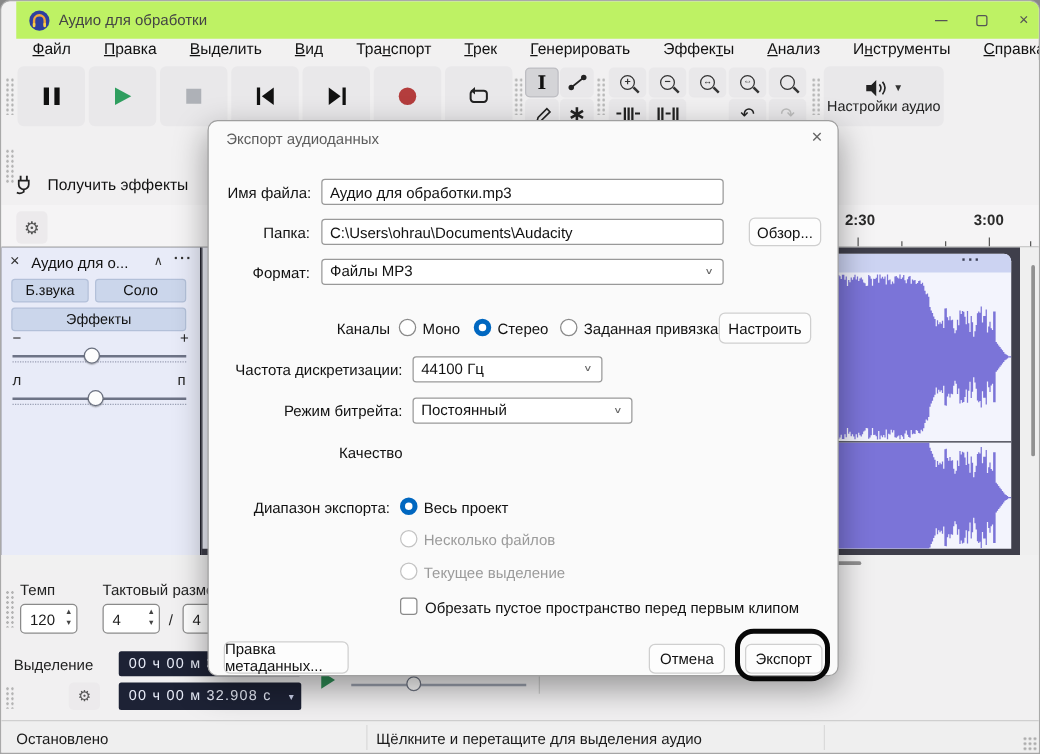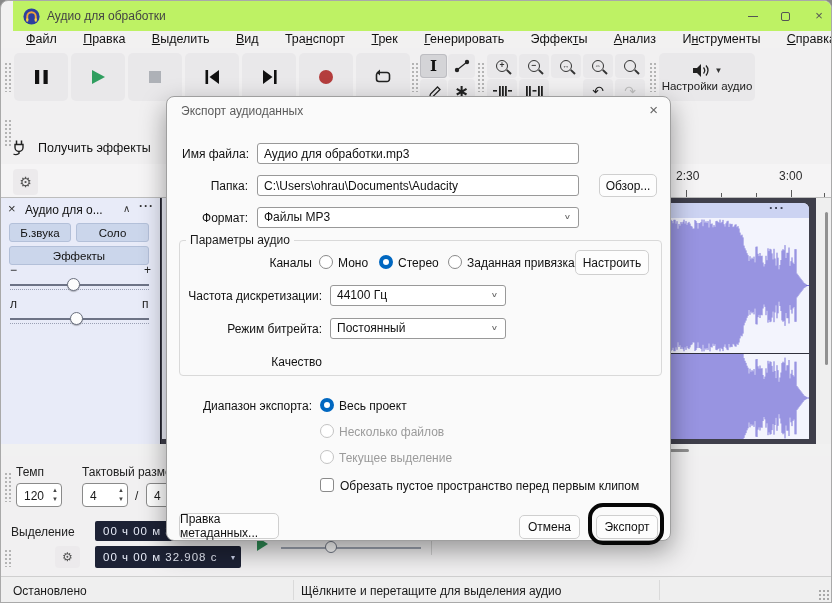--- a/index.html
+++ b/index.html
@@ -33,21 +33,21 @@
   .serifI { font-family:"DejaVu Serif", serif; font-size:15px; font-weight:bold; color:#111; }
   .mag { position:relative; width:12px; height:12px; border:1.6px solid #333; border-radius:50%; }
   .mag::after { content:""; position:absolute; width:6px; height:1.7px; background:#333; right:-5px; bottom:-2px; transform:rotate(45deg); }
   .mag .in { position:absolute; left:0; top:-1px; width:100%; height:100%; display:flex; align-items:center; justify-content:center; font-size:8.5px; font-weight:bold; color:#333; }
   .gray { color:#bdbdbd !important; }
   
   .dockitem { position:absolute; left:10px; width:152px; height:27px; display:flex; align-items:center; gap:10px; font-size:12.5px; color:#111; }
   
   .gearbtn { background:#eceaec; border-radius:4px; display:flex; align-items:center; justify-content:center; color:#555; }
   
-  .rlabel { position:absolute; top:5px; font-size:12px; font-weight:normal; color:#2b2b2b; }
+  .rlabel { position:absolute; top:5px; font-size:12px; font-weight:bold; color:#2b2b2b; }
   .tick { position:absolute; bottom:0; width:1px; background:#5a5a5a; }
   
   #canvas { position:absolute; left:0; top:197px; width:815px; height:246px; background:#3f3f4b; }
   #vlane { position:absolute; left:815px; top:197px; width:17px; height:246px; background:#efefef; }
   #vthumb { position:absolute; left:9px; top:14px; width:3px; height:153px; background:#919191; border-radius:2px; }
   #trackpanel { position:absolute; left:0; top:0; width:160px; height:246px; background:#e8ebf8; border-right:1px solid #23232e; }
   #vruler { position:absolute; left:161px; top:0; width:8px; height:241px; background:#eef0fa; }
   .tpbtn { position:absolute; height:19px; background:#cbd6eb; border:1px solid #b3c0d9; border-radius:3px; font-size:11.5px; color:#111; display:flex; align-items:center; justify-content:center; }
   .sliderline { position:absolute; height:2px; background:#6d7386; }
   .sliderdots { position:absolute; height:1px; border-bottom:1px dotted #9aa0b4; }
@@ -399,34 +399,31 @@
 
     <span class="dlbl" style="left:15px;top:82px;width:66px">Папка:</span>
     <input class="dinput" style="left: 90px; top: 78px; width: 322px;" value="C:\Users\ohrau\Documents\Audacity">
     <div class="dbtn" style="left:432px;top:77px;width:58px;height:23px">Обзор...</div>
 
     <span class="dlbl" style="left:15px;top:114px;width:66px">Формат:</span>
     <div class="dselect" style="left:90px;top:110px;width:322px">
       <span>Файлы MP3</span><span class="chev">∨</span>
     </div>
 
-    <fieldset id="params">
-      <legend>Параметры аудио</legend>
-    </fieldset>
     <span class="dlbl" style="left:60px;top:159px;width:85px">Каналы</span>
     <span class="radio" style="left:152px;top:158px"></span>
     <span class="rlbltxt" style="left:171px;top:159px">Моно</span>
     <span class="radio sel" style="left:212px;top:158px"></span>
     <span class="rlbltxt" style="left:231px;top:159px">Стерео</span>
     <span class="radio" style="left:281px;top:158px"></span>
     <span class="rlbltxt" style="left:300px;top:159px">Заданная привязка</span>
     <div class="dbtn" style="left:408px;top:153px;width:74px;height:25px">Настроить</div>
 
     <span class="dlbl" style="left:10px;top:192px;width:145px">Частота дискретизации:</span>
-    <div class="dselect" style="left:163px;top:188px;width:176px">
+    <div class="dselect" style="left:163px;top:188px;width:152px">
       <span>44100 Гц</span><span class="chev">∨</span>
     </div>
 
     <span class="dlbl" style="left:10px;top:225px;width:145px">Режим битрейта:</span>
     <div class="dselect" style="left:163px;top:221px;width:176px">
       <span>Постоянный</span><span class="chev">∨</span>
     </div>
 
     <span class="dlbl" style="left:10px;top:258px;width:145px">Качество</span>
 

